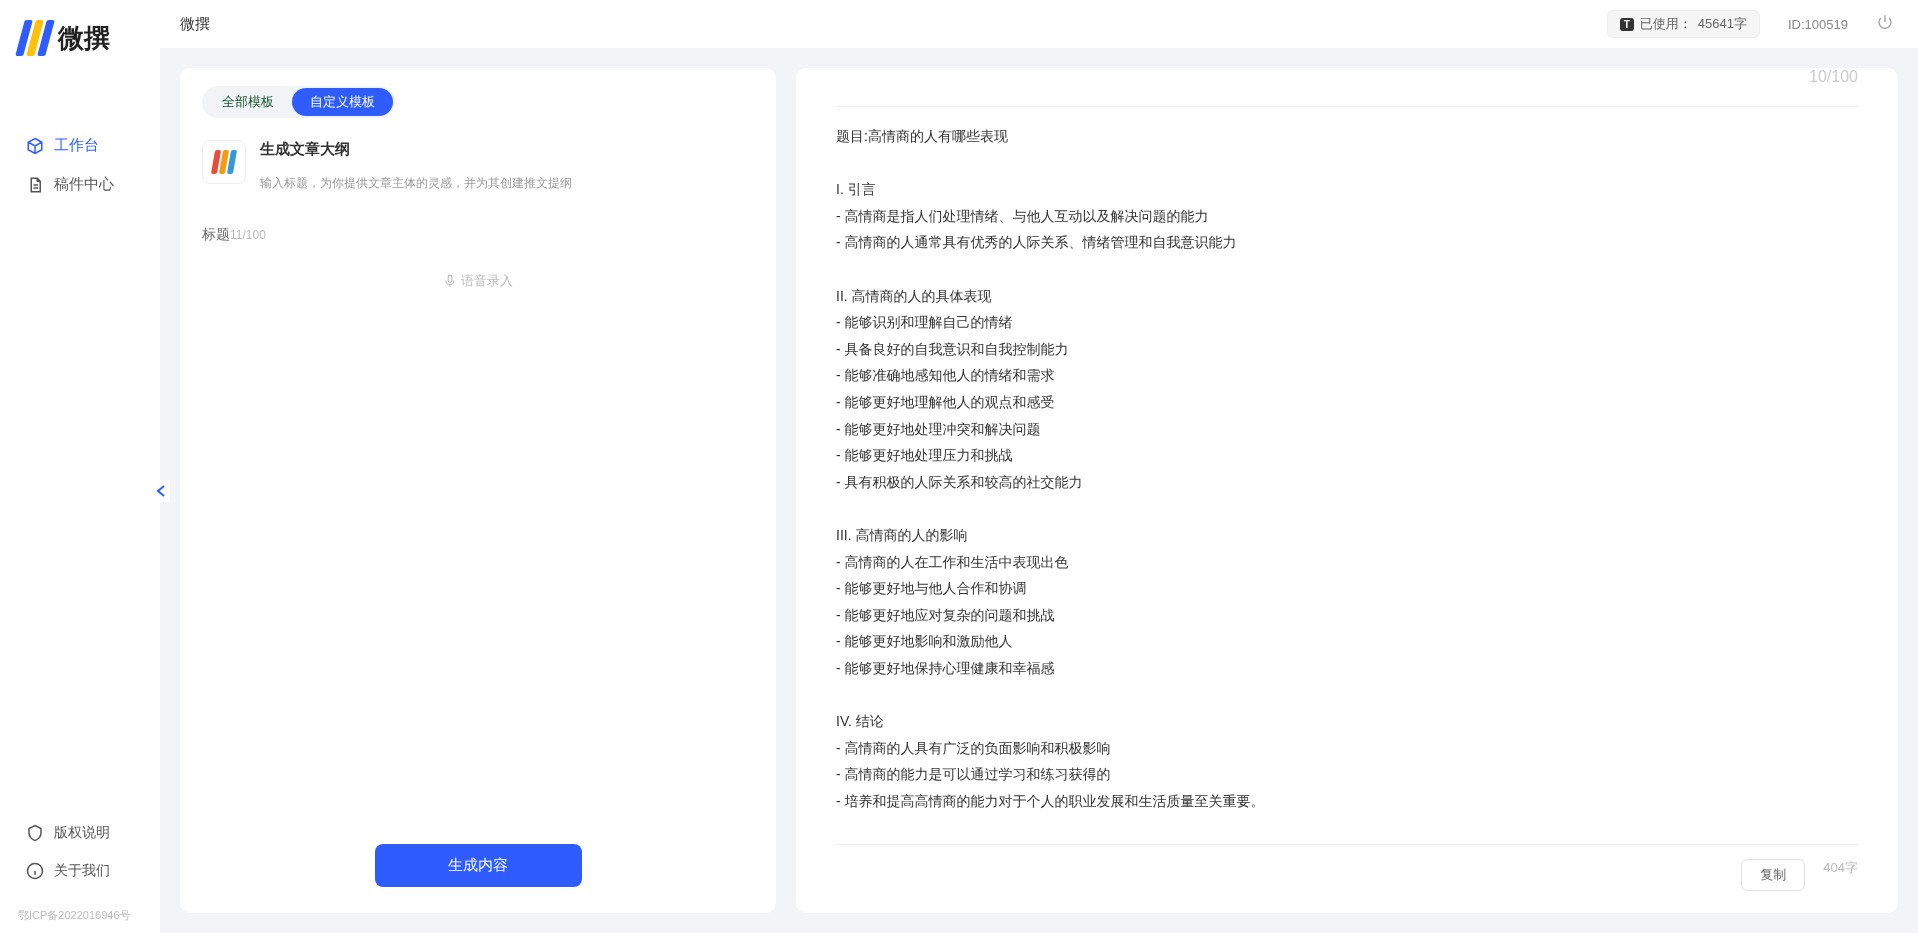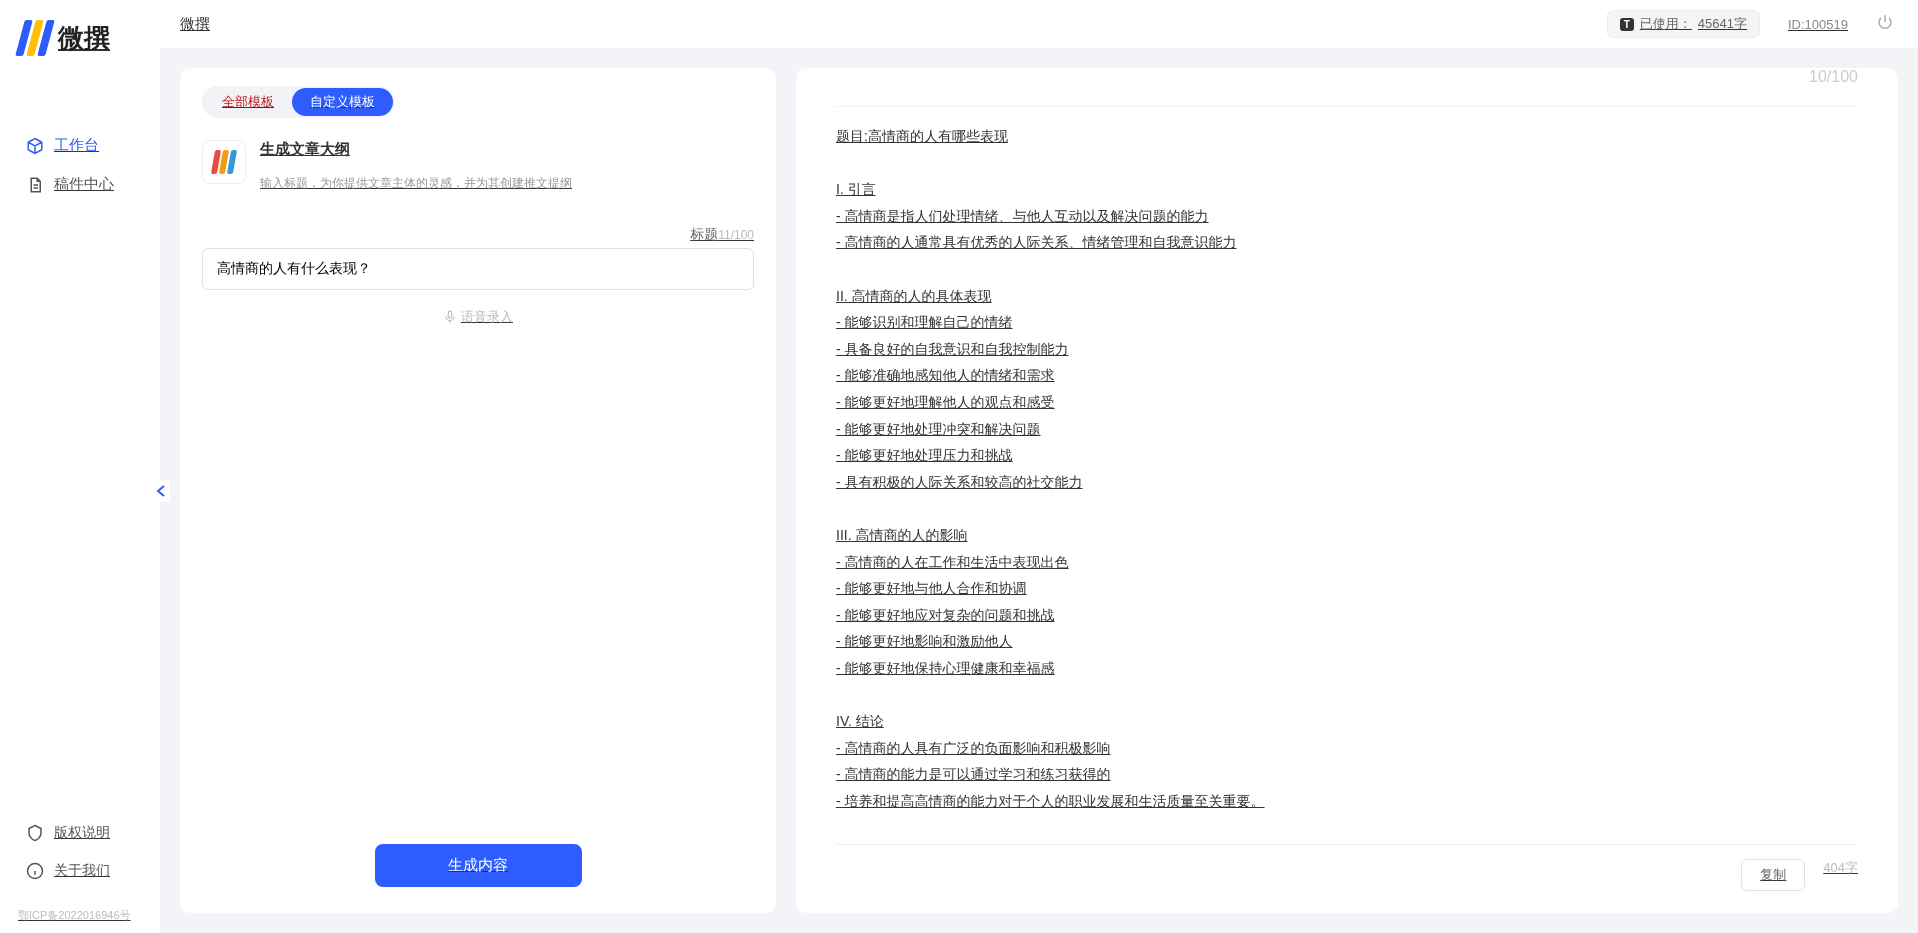--- a/index.html
+++ b/index.html
@@ -11,21 +11,20 @@
       font-family: -apple-system, BlinkMacSystemFont, "PingFang SC", "Microsoft YaHei", sans-serif;
       background: #f3f4f8;
       color: #333;
       width: 1918px;
       height: 933px;
       overflow: hidden;
     }
     .app {
       display: flex;
       height: 100%;
-      text-decoration: underline;
     }
     
     .sidebar {
       width: 160px;
       background: #fff;
       display: flex;
       flex-direction: column;
       position: relative;
     }
     .logo {
@@ -170,21 +169,21 @@
       background: #f2f3f6;
       border-radius: 18px;
       width: fit-content;
       padding: 2px;
     }
     .tab {
       padding: 5px 18px;
       font-size: 13px;
       border-radius: 16px;
       cursor: pointer;
-      color: #b91c1c;
+      color: #14532d;
     }
     .tab.active {
       background: #2e5cff;
       color: #fff;
     }
     .template-card {
       display: flex;
       align-items: flex-start;
       gap: 14px;
       margin-top: 22px;
@@ -215,23 +214,23 @@
     }
     .template-info p {
       font-size: 12px;
       color: #999;
     }
     .field-section {
       margin-top: 34px;
     }
     .field-header {
       display: flex;
-      justify-content: flex-end;
-      align-items: center;
-      margin-bottom: 4px;
+      justify-content: flex-start;
+      align-items: center;
+      margin-bottom: 10px;
     }
     .field-label {
       font-size: 14px;
       color: #666;
     }
     .field-counter {
       font-size: 12px;
       color: #bbb;
     }
     .title-input {
@@ -417,21 +416,20 @@
             <h3>生成文章大纲</h3>
             <p>输入标题，为你提供文章主体的灵感，并为其创建推文提纲</p>
           </div>
         </div>
 
         <div class="field-section">
           <div class="field-header">
             <span class="field-label">标题</span>
             <span class="field-counter">11/100</span>
           </div>
-          <input class="title-input" type="text" value="高情商的人有什么表现？" style="">
         </div>
 
         <div class="voice-row">
           <svg width="14" height="14" viewBox="0 0 24 24" fill="none" stroke="currentColor" stroke-width="2">
               <rect x="9" y="2" width="6" height="12" rx="3"></rect>
               <path d="M5 11a7 7 0 0 0 14 0 M12 18v4"></path>
             </svg>
           <span>语音录入</span>
         </div>
 

